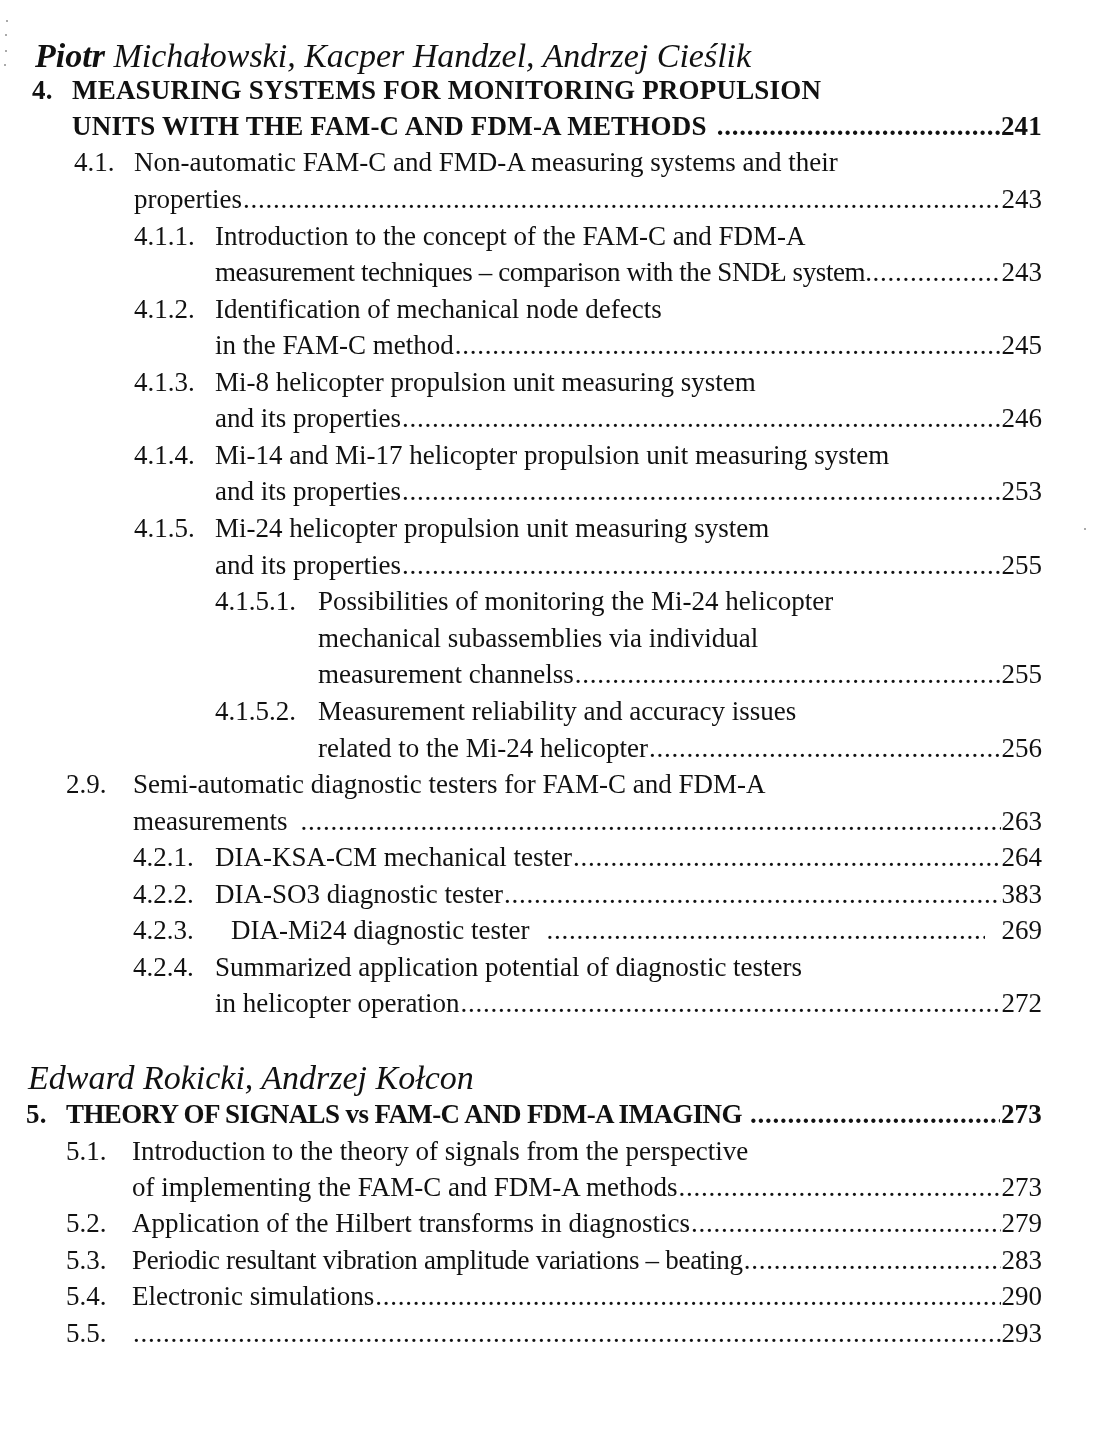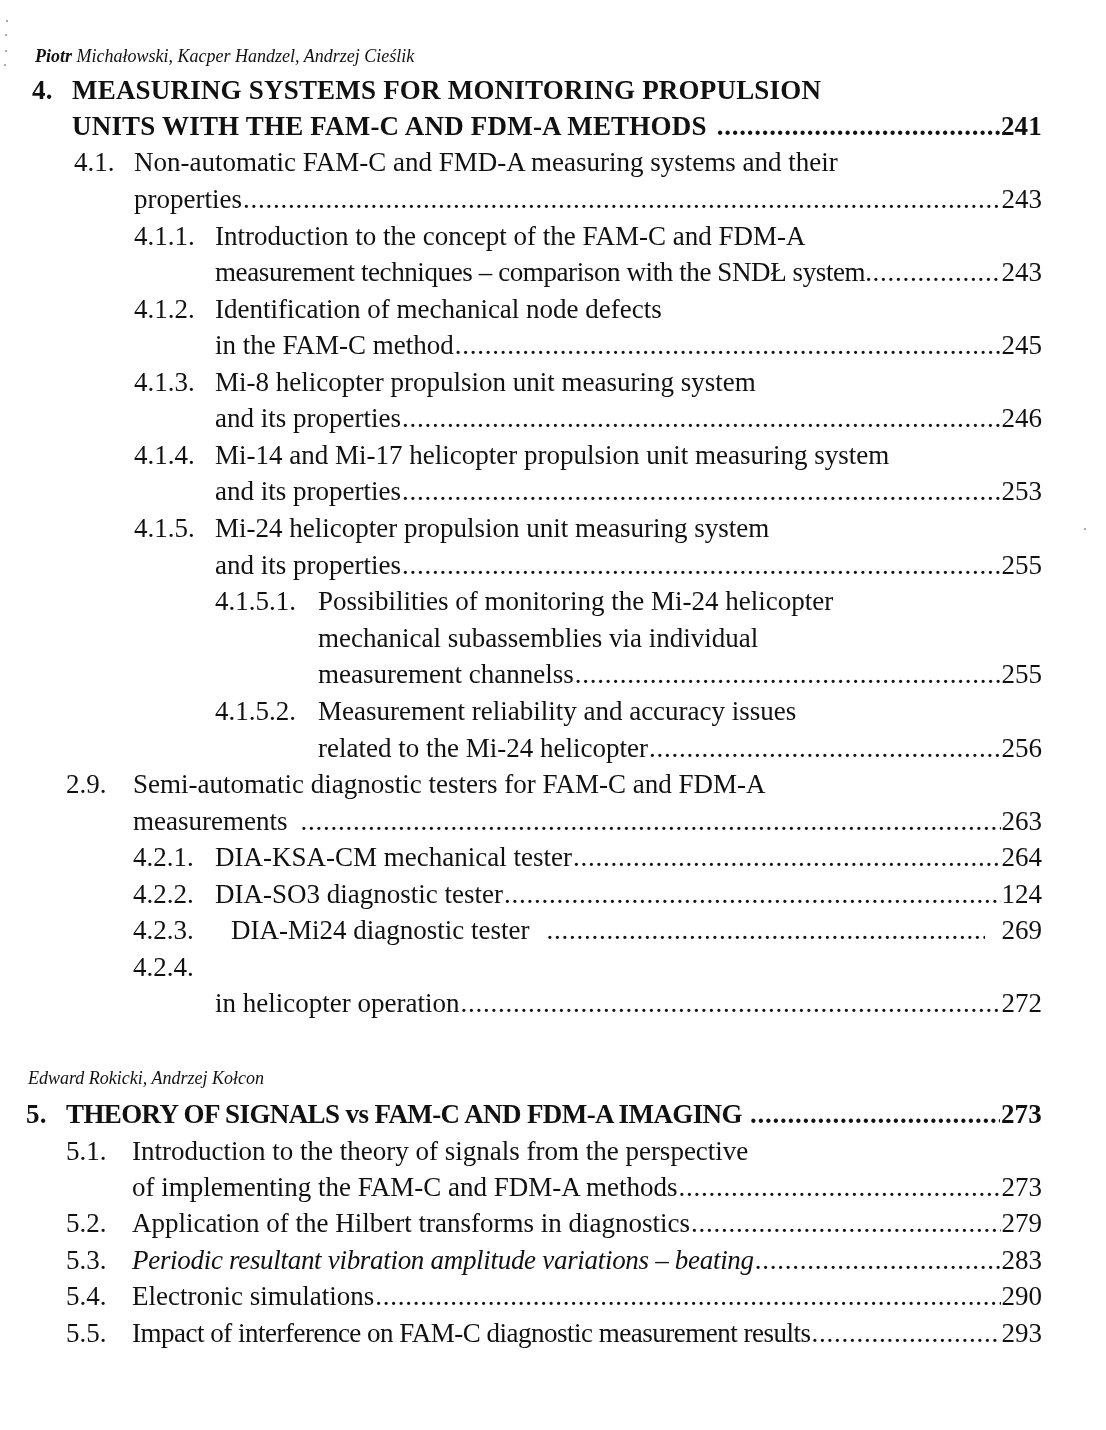--- a/index.html
+++ b/index.html
@@ -1,19 +1,19 @@
 <!DOCTYPE html>
 <html><head>
 <meta charset="utf-8">
 <style>
   html, body { margin: 0; padding: 0; background: #ffffff; }
   body { width: 1106px; height: 1430px; position: relative; overflow: hidden;
          font-family: "Liberation Serif", "DejaVu Serif", serif; color: #111; }
   .line { position: absolute; height: 36px; line-height: 36px; white-space: nowrap; font-size: 27px; }
-  .author { font-style: italic; font-size: 18px; }
+  .author { font-style: italic; font-size: 34px; }
   .author b { font-weight: bold; }
   .bold { font-weight: bold; font-size: 27px; letter-spacing: 0.2px; }
   .num { position: absolute; left: 0; }
   .leader { position: absolute; display: flex; align-items: baseline; }
   .leader .txt { white-space: nowrap; flex: 0 0 auto; }
   .leader .dots { flex: 1 1 auto; overflow: hidden; white-space: nowrap; letter-spacing: 1px; margin: 0 1px; }
   .leader .dots::before { content: ". . . . . . . . . . . . . . . . . . . . . . . . . . . . . . . . . . . . . . . . . . . . . . . . . . . . . . . . . . . . . . . . . . . . . . . . . . . . . . . . . . . . . . . . . . . . . . . . . . . . . . . . . . . . . . . . . . . . . . . . . . . . . . . . . . . . . . . . . . . . . . . . . . . . . . . . . . . . . . . . . . . . . . . . . . . . . . . . . . . . . . . . . . . . . . . . . . . . . . . . . . . . . . . . . . . . . . . . . . . . . . . . . . . . . . . . . . . . . . . . . . . . . . . . . . . . . . . . . . . . . . . . . . . . . . . . . . . . . . . . . . . . . . ."; letter-spacing: -3px; }
   .leader .pg { flex: 0 0 auto; }
   .toc-entry { cursor: pointer; }
   .speck { position: absolute; width: 2px; height: 2px; background: #aaa; }
@@ -138,32 +138,33 @@
   <span class="txt" style="width:82px;">4.2.1.</span>
   <span class="txt">DIA-KSA-CM mechanical tester</span>
   <span class="dots"></span>
   <span class="pg">264</span>
 </div>
 
 <div class="line leader toc-entry" style="left:133px;top:876px;width:909px;">
   <span class="txt" style="width:82px;">4.2.2.</span>
   <span class="txt">DIA-SO3 diagnostic tester</span>
   <span class="dots"></span>
-  <span class="pg">124</span>
+  <span class="pg">383</span>
 </div>
 
 <div class="line leader toc-entry" style="left:133px;top:912px;width:909px;gap:16px;">
   <span class="txt" style="width:82px;">4.2.3.</span>
   <span class="txt">DIA-Mi24 diagnostic tester</span>
   <span class="dots"></span>
   <span class="pg">269</span>
 </div>
 
 <div class="line toc-entry" style="left:133px;top:949px;width:909px;">
   <span class="num">4.2.4.</span>
+  <span style="position:absolute;left:82px;">Summarized application potential of diagnostic testers</span>
 </div>
 <div class="line leader toc-entry" style="left:215px;top:985px;width:827px;">
   <span class="txt">in helicopter operation</span>
   <span class="dots"></span>
   <span class="pg">272</span>
 </div>
 
 <div class="line author" style="left:28px;top:1060px;">
   <span>Edward Rokicki, Andrzej Kołcon</span>
 </div>
@@ -187,30 +188,29 @@
 
 <div class="line leader toc-entry" style="left:66px;top:1205px;width:976px;">
   <span class="txt" style="width:66px;">5.2.</span>
   <span class="txt">Application of the Hilbert transforms in diagnostics</span>
   <span class="dots"></span>
   <span class="pg">279</span>
 </div>
 
 <div class="line leader toc-entry" style="left:66px;top:1242px;width:976px;">
   <span class="txt" style="width:66px;">5.3.</span>
-  <span class="txt" style="letter-spacing:-0.3px;font-style:italic;">Periodic resultant vibration amplitude variations – beating</span>
+  <span class="txt" style="letter-spacing:-0.3px;">Periodic resultant vibration amplitude variations – beating</span>
   <span class="dots"></span>
   <span class="pg">283</span>
 </div>
 
 <div class="line leader toc-entry" style="left:66px;top:1278px;width:976px;">
   <span class="txt" style="width:66px;">5.4.</span>
   <span class="txt">Electronic simulations</span>
   <span class="dots"></span>
   <span class="pg">290</span>
 </div>
 
 <div class="line leader toc-entry" style="left:66px;top:1315px;width:976px;">
   <span class="txt" style="width:66px;">5.5.</span>
-  <span class="txt" style="letter-spacing:-0.5px;">Impact of interference on FAM-C diagnostic measurement results</span>
   <span class="dots"></span>
   <span class="pg">293</span>
 </div>
 
 </body></html>

